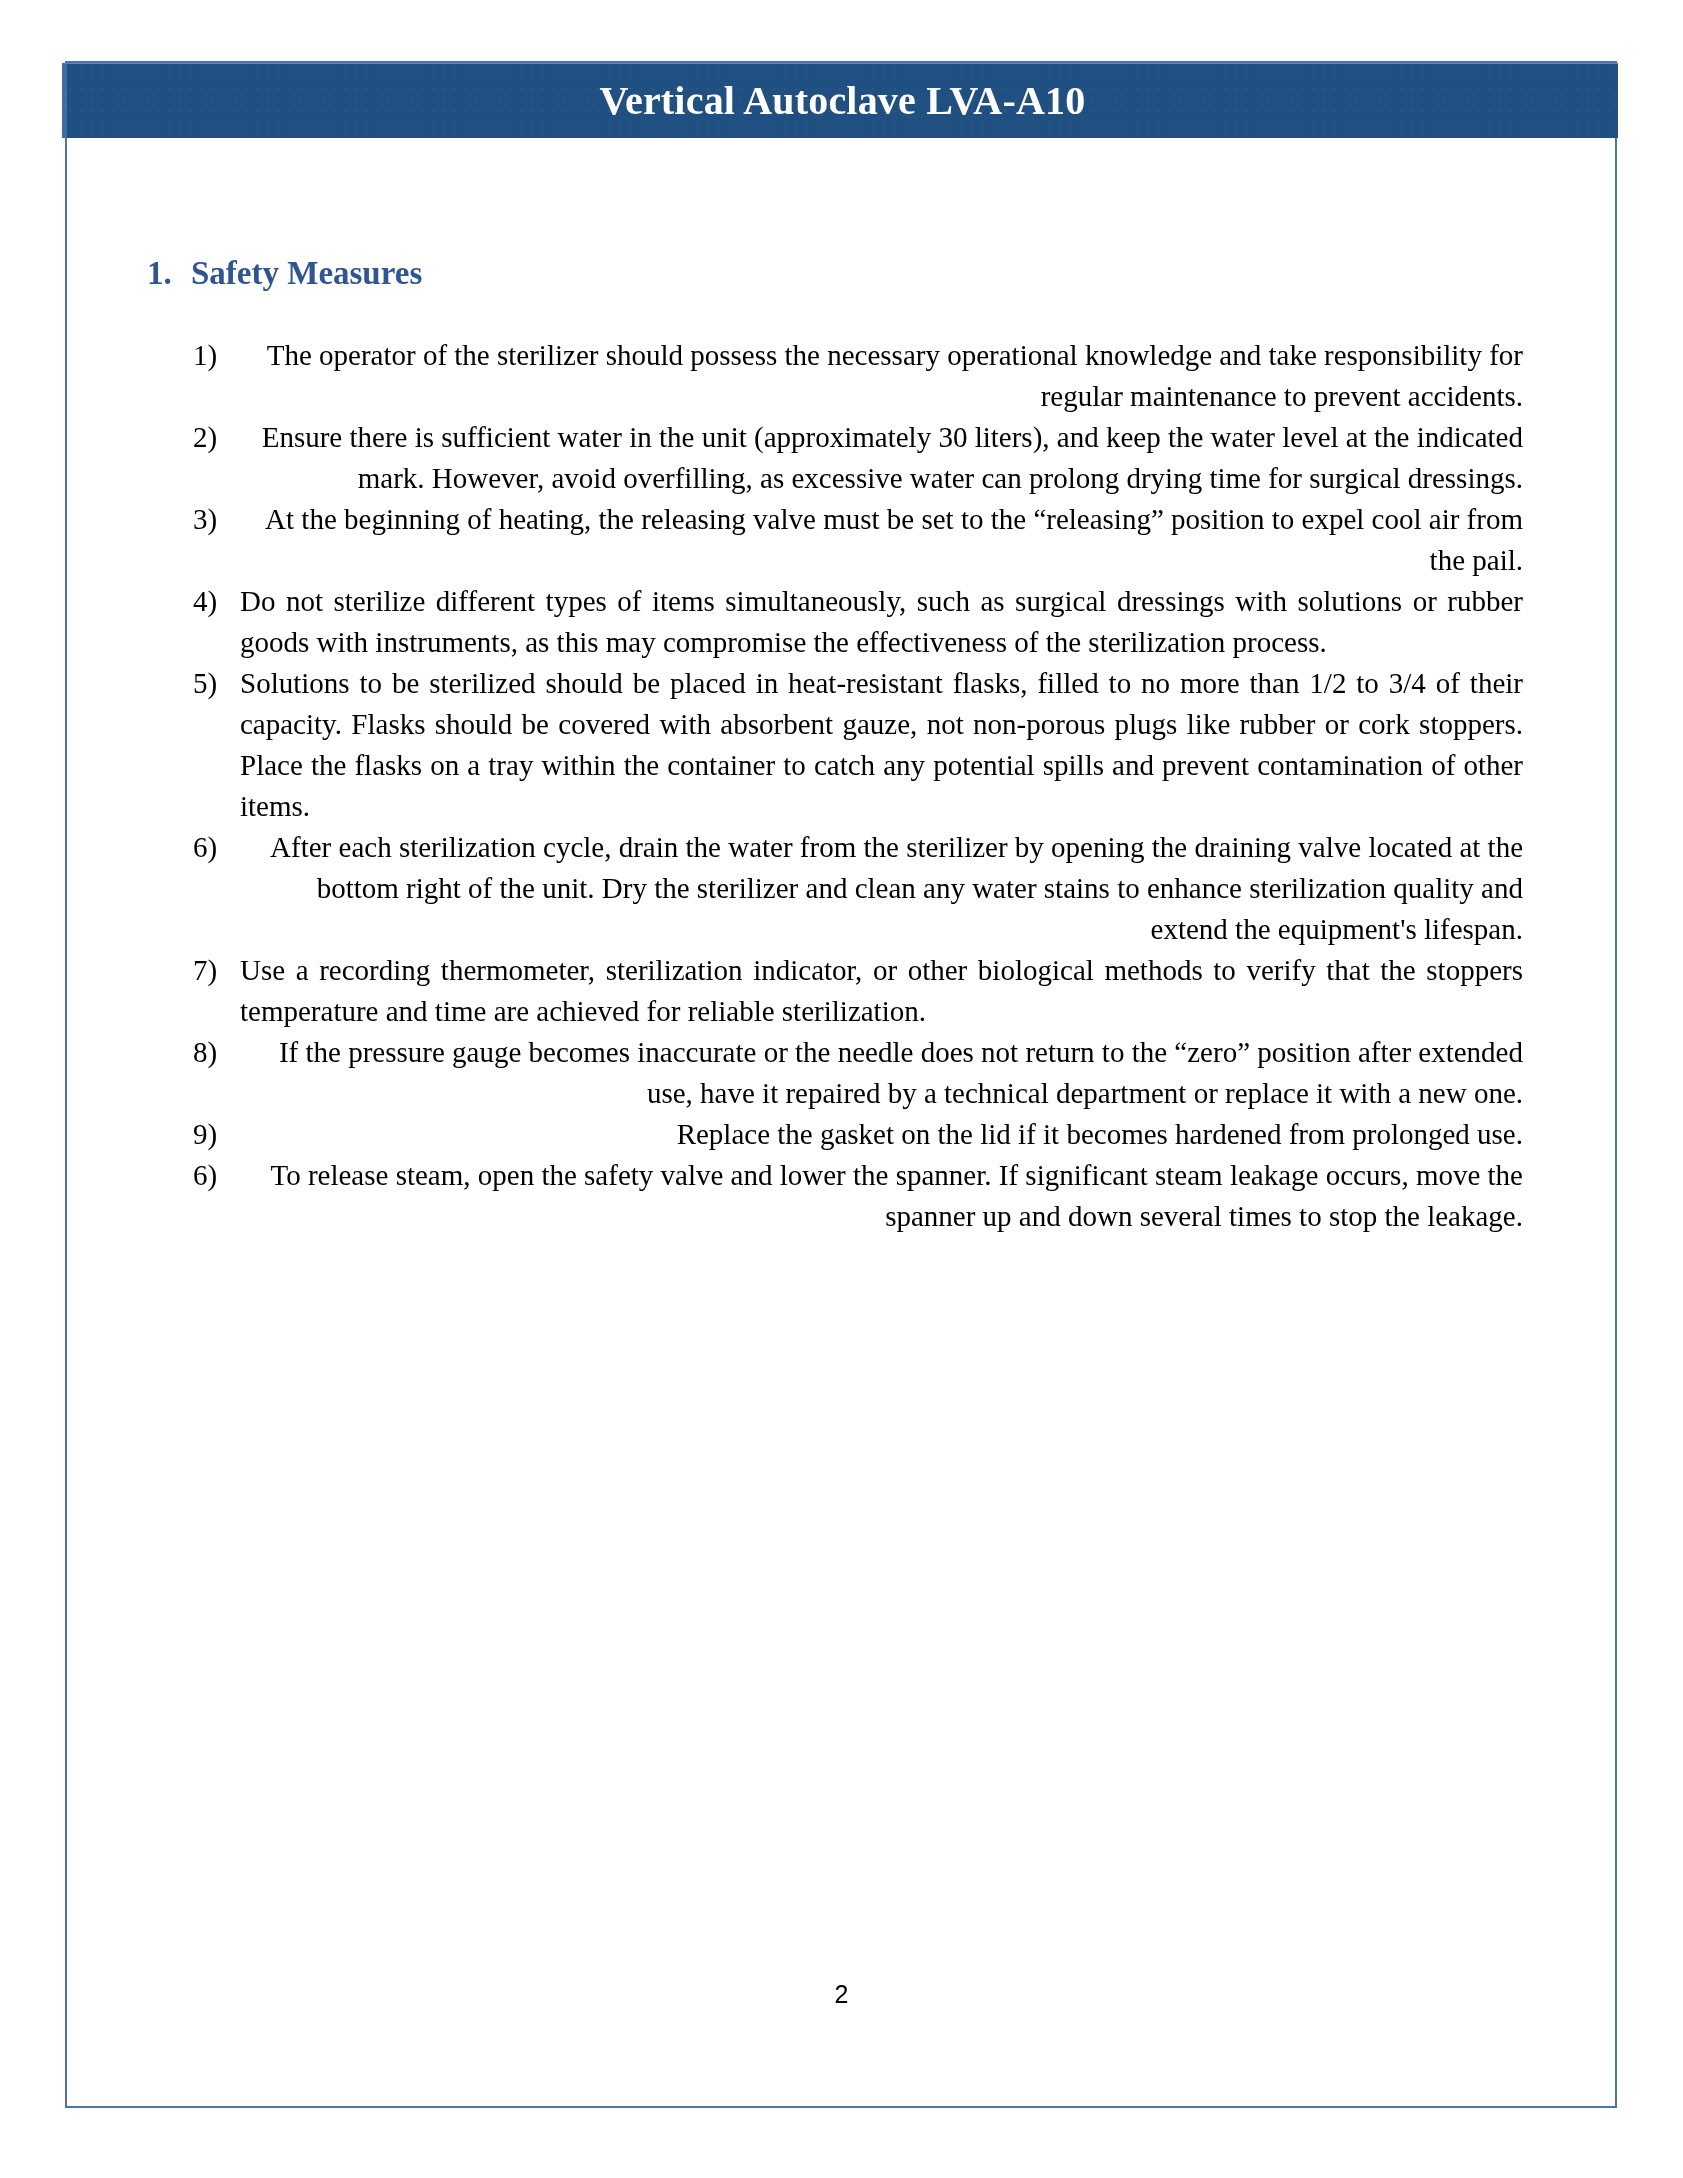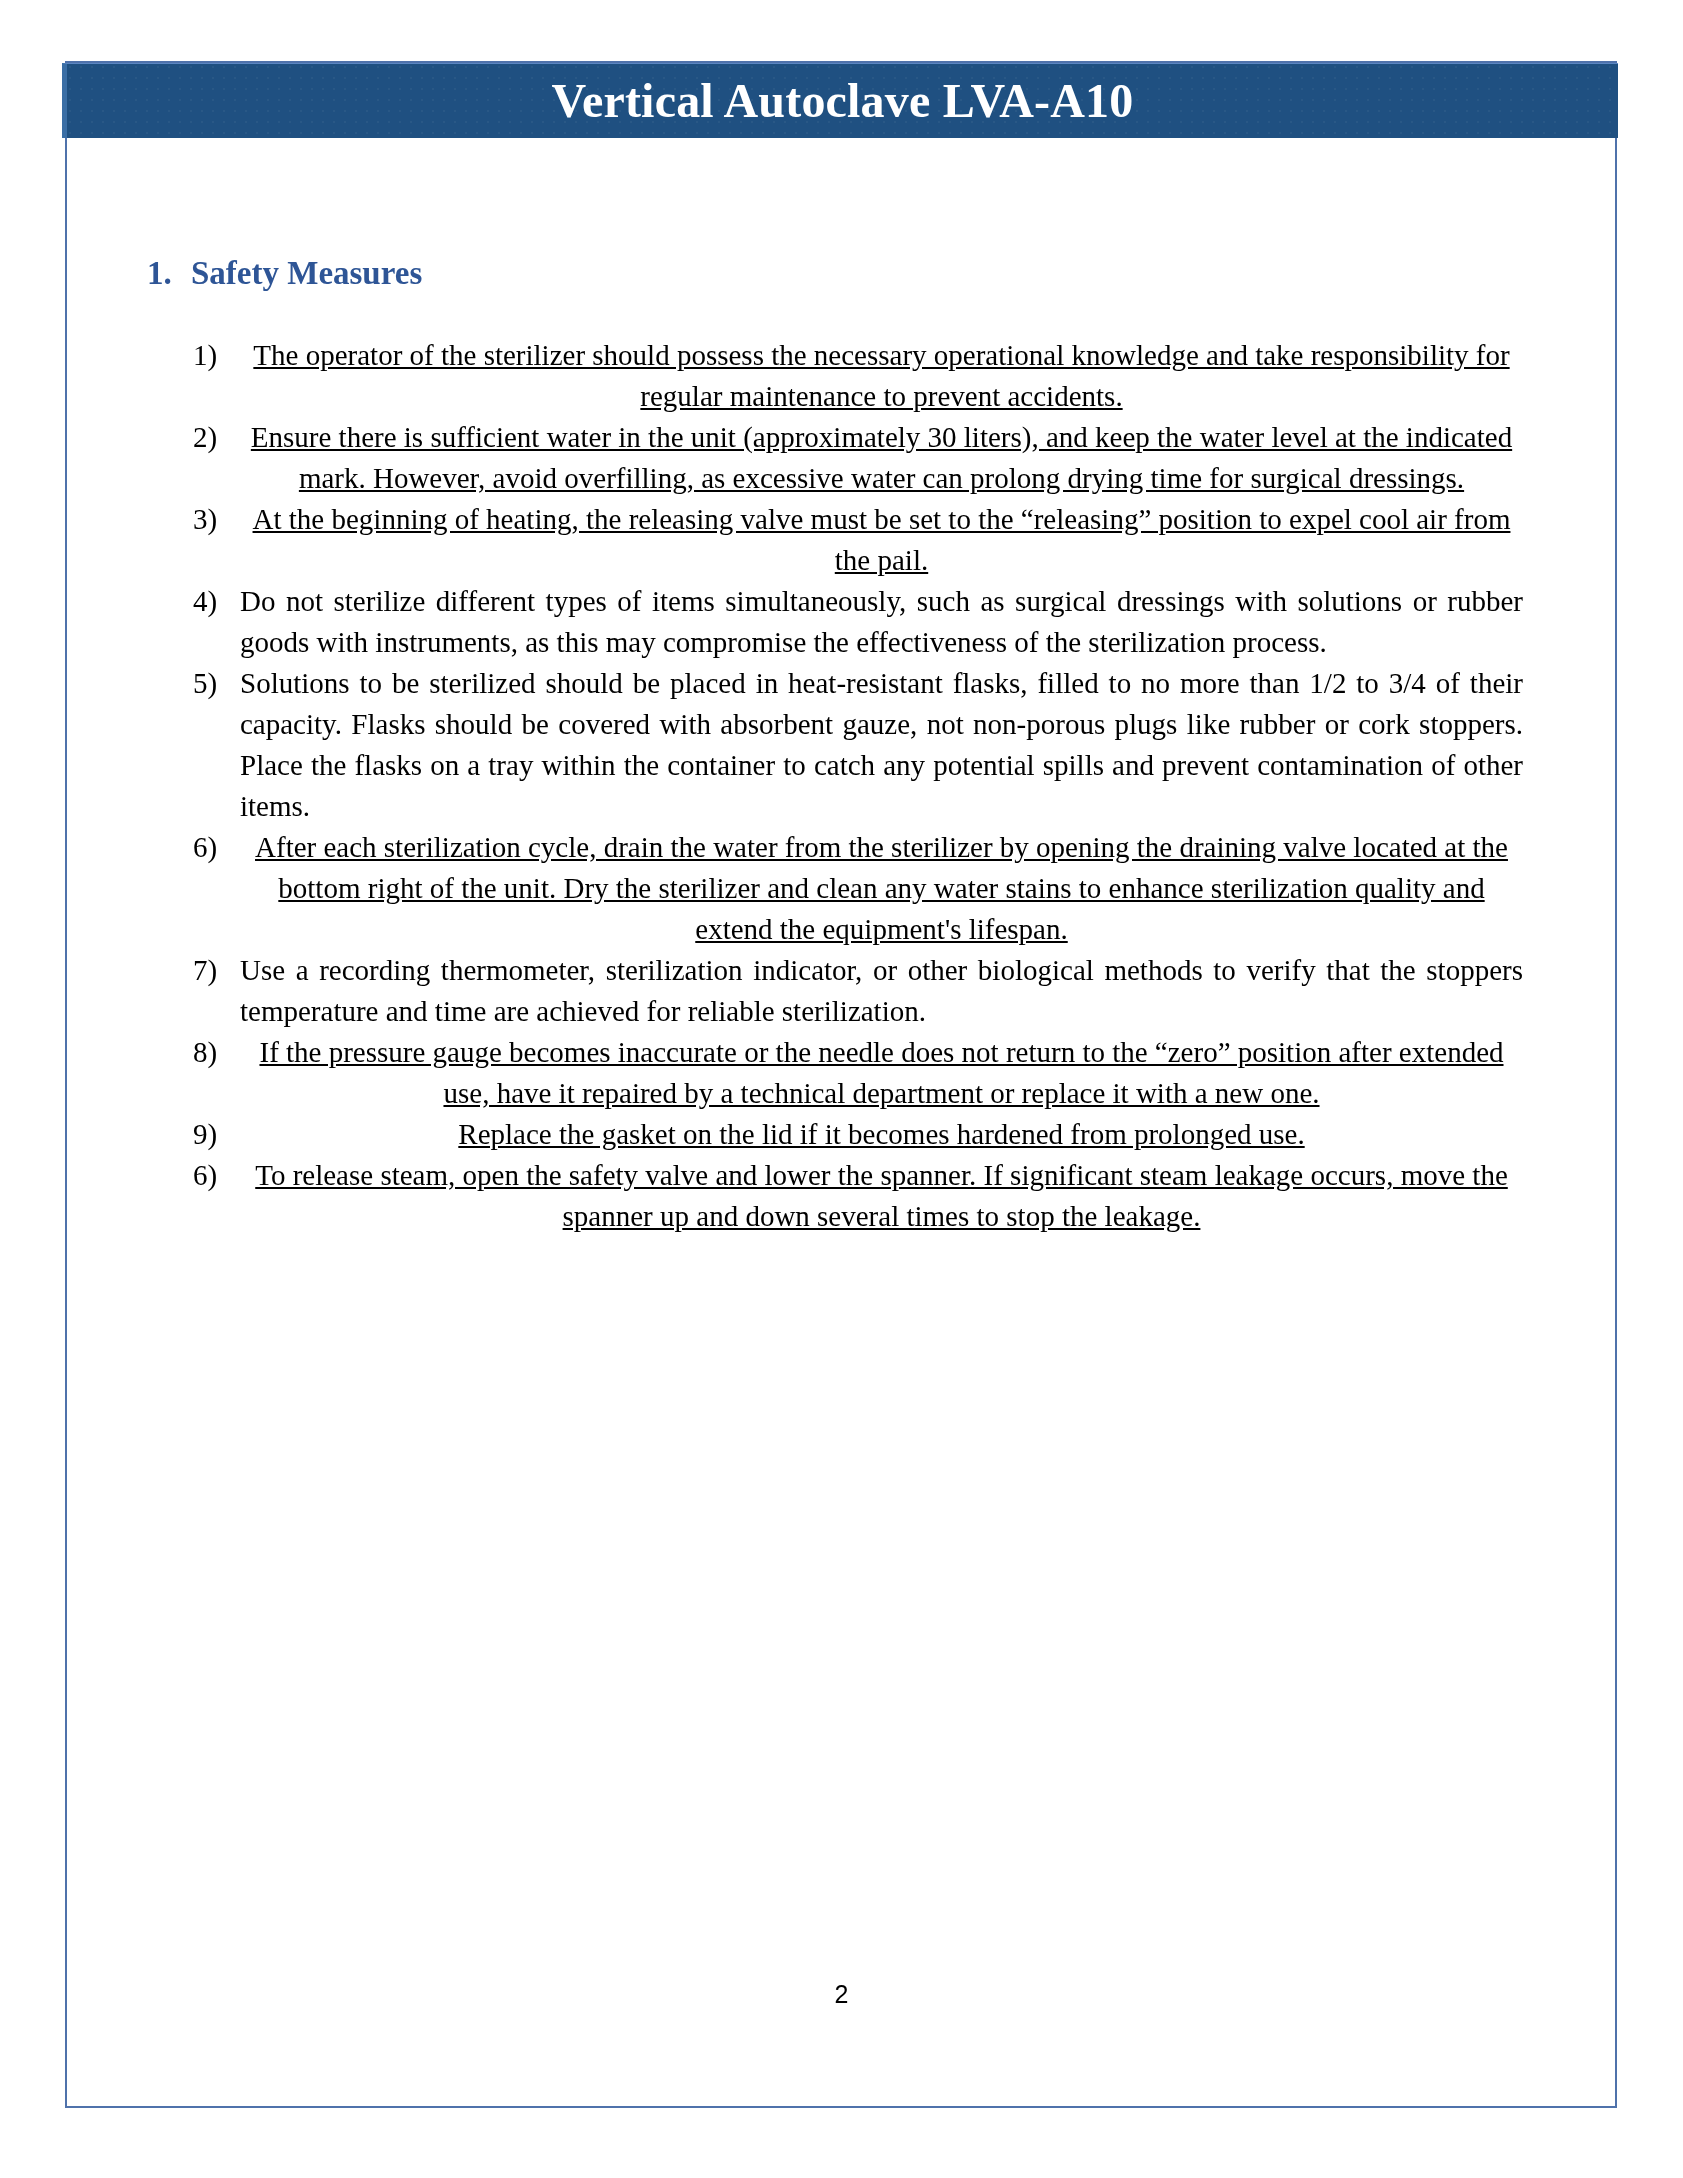--- a/index.html
+++ b/index.html
@@ -49,21 +49,21 @@
     border-top: 1px solid #5b86c2;
     box-sizing: border-box;
     display: flex;
     align-items: center;
     justify-content: center;
   }
   .title-banner .title-text {
     color: #ffffff;
     font-family: "Liberation Serif", "DejaVu Serif", serif;
     font-weight: bold;
-    font-size: 48px;
+    font-size: 40px;
     letter-spacing: 0.2px;
     line-height: 1;
     text-align: right;
     white-space: nowrap;
   }
 
   
   .content {
     position: absolute;
     left: 0;
@@ -120,22 +120,21 @@
   }
   .measure-item .body {
     flex: 1 1 auto;
     min-width: 0;
   }
   .measure-item .body.justify {
     text-align: justify;
     text-align-last: left;
   }
   .measure-item .body.plain {
-    text-align: center;
-    text-decoration: underline;
+    text-align: right;
   }
 
   
   .page-number {
     position: absolute;
     left: 0;
     top: 1980px;
     width: 1683px;
     text-align: center;
     font-family: "Liberation Sans", "DejaVu Sans", sans-serif;

